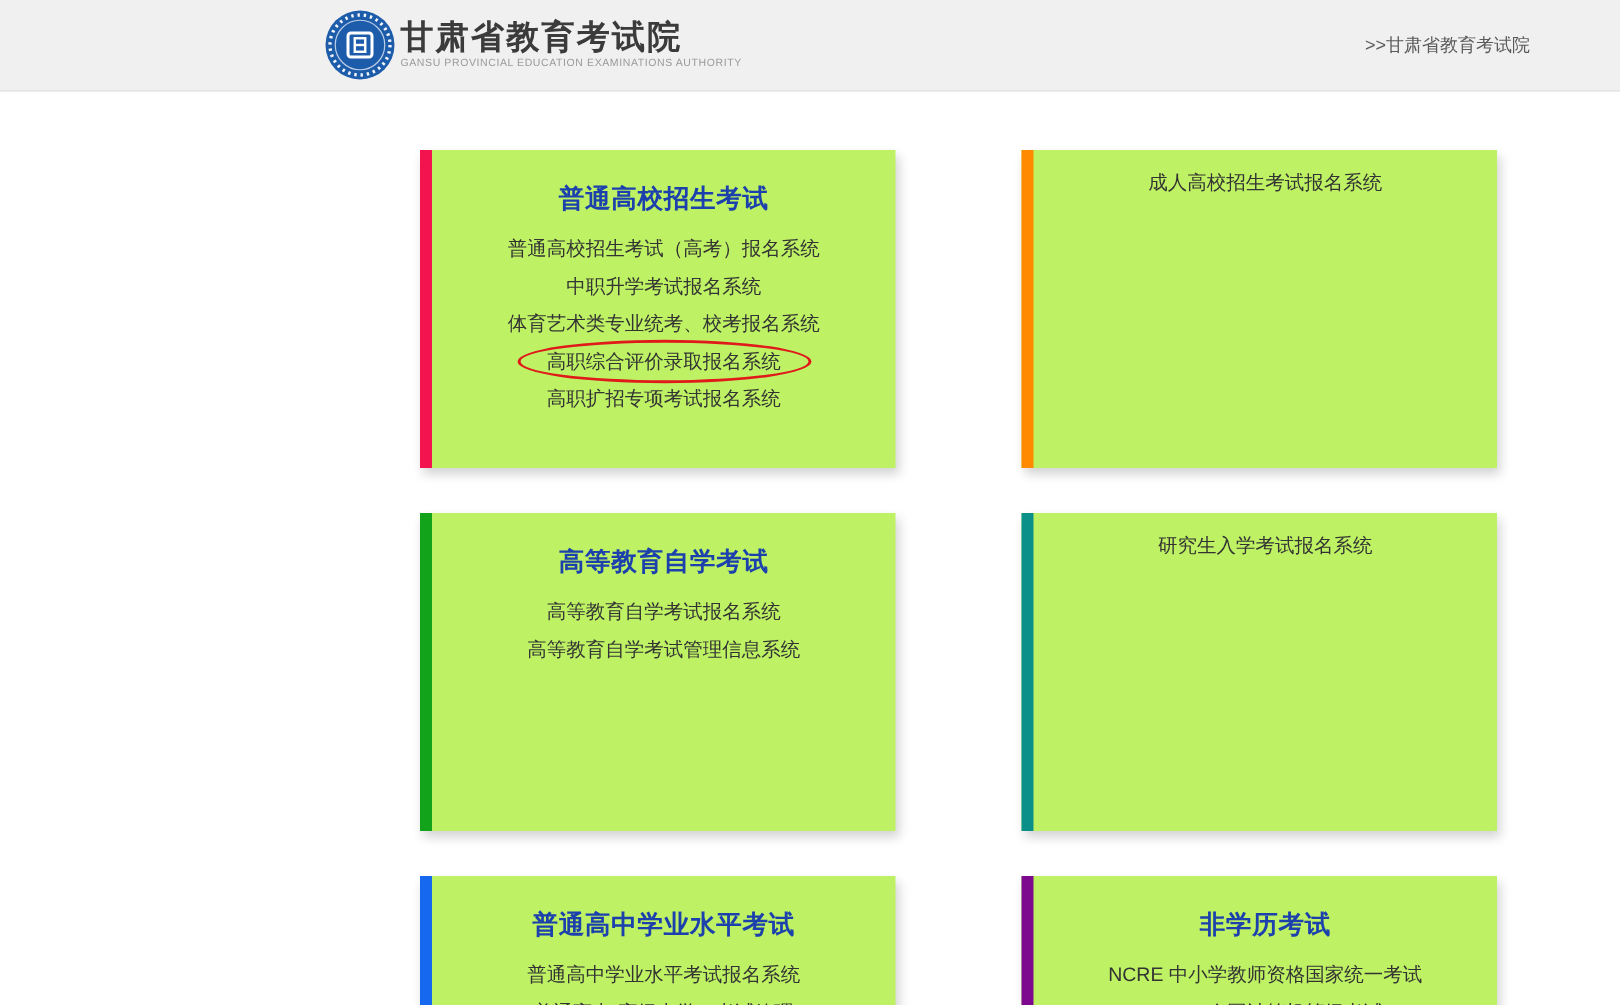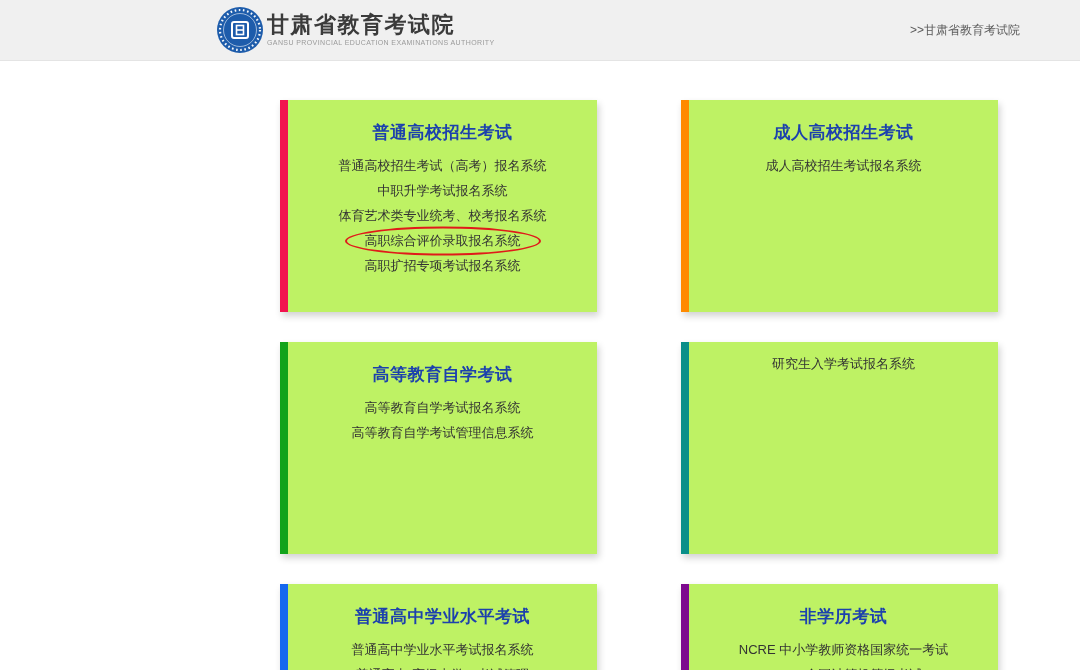--- a/index.html
+++ b/index.html
@@ -128,21 +128,20 @@
       <ul class="card-links">
           <li class="card-link">普通高校招生考试（高考）报名系统</li>
           <li class="card-link">中职升学考试报名系统</li>
           <li class="card-link">体育艺术类专业统考、校考报名系统</li>
           <li class="card-link">高职综合评价录取报名系统<span class="red-ellipse"></span></li>
           <li class="card-link">高职扩招专项考试报名系统</li>
         </ul>
     </section>
 
     <section class="card" style="--accent: #ff8a00;">
-      <h2 class="card-title">成人高校招生考试</h2>
       <ul class="card-links">
           <li class="card-link">成人高校招生考试报名系统</li>
         </ul>
     </section>
 
     <section class="card" style="--accent: #12a31b;">
       <h2 class="card-title">高等教育自学考试</h2>
       <ul class="card-links">
           <li class="card-link">高等教育自学考试报名系统</li>
           <li class="card-link">高等教育自学考试管理信息系统</li>

